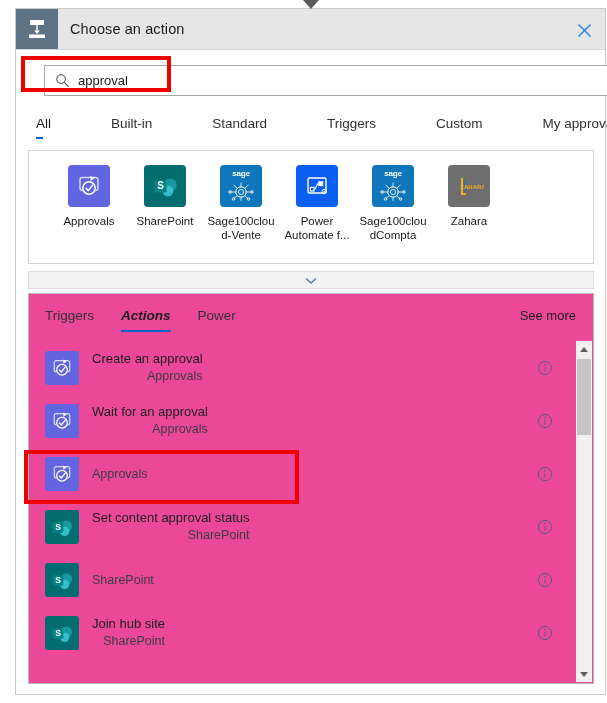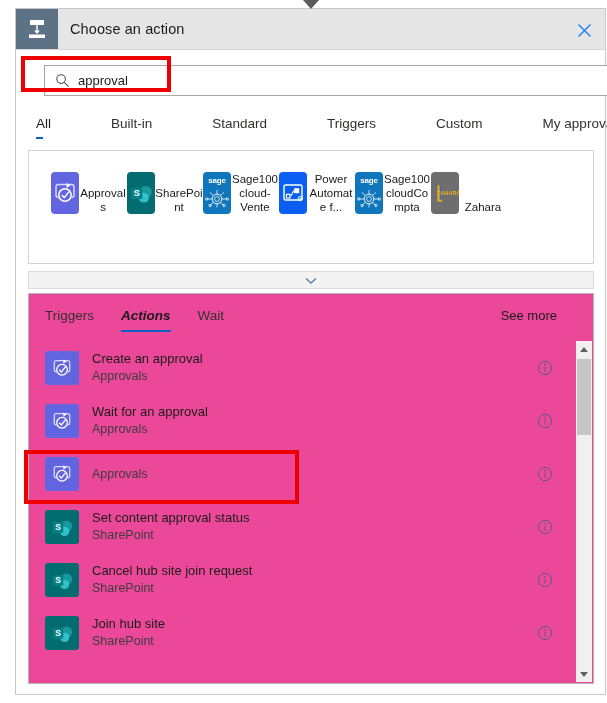--- a/index.html
+++ b/index.html
@@ -174,22 +174,22 @@
     box-sizing: border-box;
   }
   .connector-row {
     display: flex;
     padding: 14px 8px 0 22px;
     box-sizing: border-box;
   }
   .connector {
     width: 76px;
     display: flex;
-    flex-direction: row;
-    align-items: flex-end;
+    flex-direction: column;
+    align-items: center;
     cursor: pointer;
   }
   .conn-tile {
     width: 42px;
     height: 42px;
     border-radius: 4px;
     display: flex;
     align-items: center;
     justify-content: center;
     position: relative;
@@ -258,34 +258,35 @@
     position: absolute;
     left: 0;
     right: 0;
     bottom: 0;
     height: 2.5px;
     background: #0b61c4;
   }
   .see-more {
     position: absolute;
     top: 14px;
-    right: 36px;
+    right: 17px;
     font-size: 13px;
     color: #1b1b1b;
     cursor: pointer;
   }
 
   
   .action-list {
     position: absolute;
     top: 47px;
     left: 0px;
     right: 0px;
     bottom: 0px;
     overflow: hidden;
+    text-align: right;
   }
   .action-row {
     position: relative;
     height: 53px;
     display: flex;
     align-items: center;
     padding-left: 16px;
     cursor: pointer;
     box-sizing: border-box;
   }
@@ -548,21 +549,21 @@
           <polyline points="1,1.5 6,6 11,1.5" fill="none" stroke="#5a7fa8" stroke-width="1.4"></polyline>
         </svg>
       </span>
     </div>
 
     <div class="results-panel">
 
       <div class="results-tabs">
         <div class="res-tab">Triggers</div>
         <div class="res-tab active">Actions</div>
-        <div class="res-tab">Wait</div>
+        <div class="res-tab">Power</div>
       </div>
       <div class="see-more">See more</div>
 
       <div class="action-list">
 
         <div class="action-row">
           <div class="row-tile" style="background:#6264e0;">
             <svg width="24" height="24" viewBox="0 0 28 28">
               <rect x="5" y="5.5" width="18" height="13" rx="2.4" fill="none" stroke="#ffffff" stroke-width="1.5" opacity="0.75"></rect>
               <circle cx="14" cy="16" r="7" fill="#6264e0"></circle>
@@ -654,21 +655,20 @@
         <div class="action-row">
           <div class="row-tile" style="background:#036c70;">
             <svg width="26" height="26" viewBox="0 0 30 30">
               <circle cx="20" cy="14" r="6.6" fill="#1a9ba1" opacity="0.95"></circle>
               <circle cx="18" cy="20" r="5.4" fill="#37c6d0" opacity="0.9"></circle>
               <rect x="4.5" y="9.5" width="12" height="12" rx="1.2" fill="#038387"></rect>
               <text x="10.5" y="18.4" font-family="Liberation Sans, sans-serif" font-size="10" font-weight="bold" fill="#ffffff" text-anchor="middle">S</text>
             </svg>
           </div>
           <div class="row-text">
-            <div class="row-title">Cancel hub site join request</div>
             <div class="row-sub">SharePoint</div>
           </div>
           <div class="row-info">
             <svg width="16" height="16" viewBox="0 0 16 16">
               <circle cx="8" cy="8" r="6.6" fill="none" stroke="#5a5a8a" stroke-width="1"></circle>
               <circle cx="8" cy="4.6" r="0.85" fill="#5a5a8a"></circle>
               <line x1="8" y1="6.8" x2="8" y2="11.6" stroke="#5a5a8a" stroke-width="1"></line>
             </svg>
           </div>
         </div>

